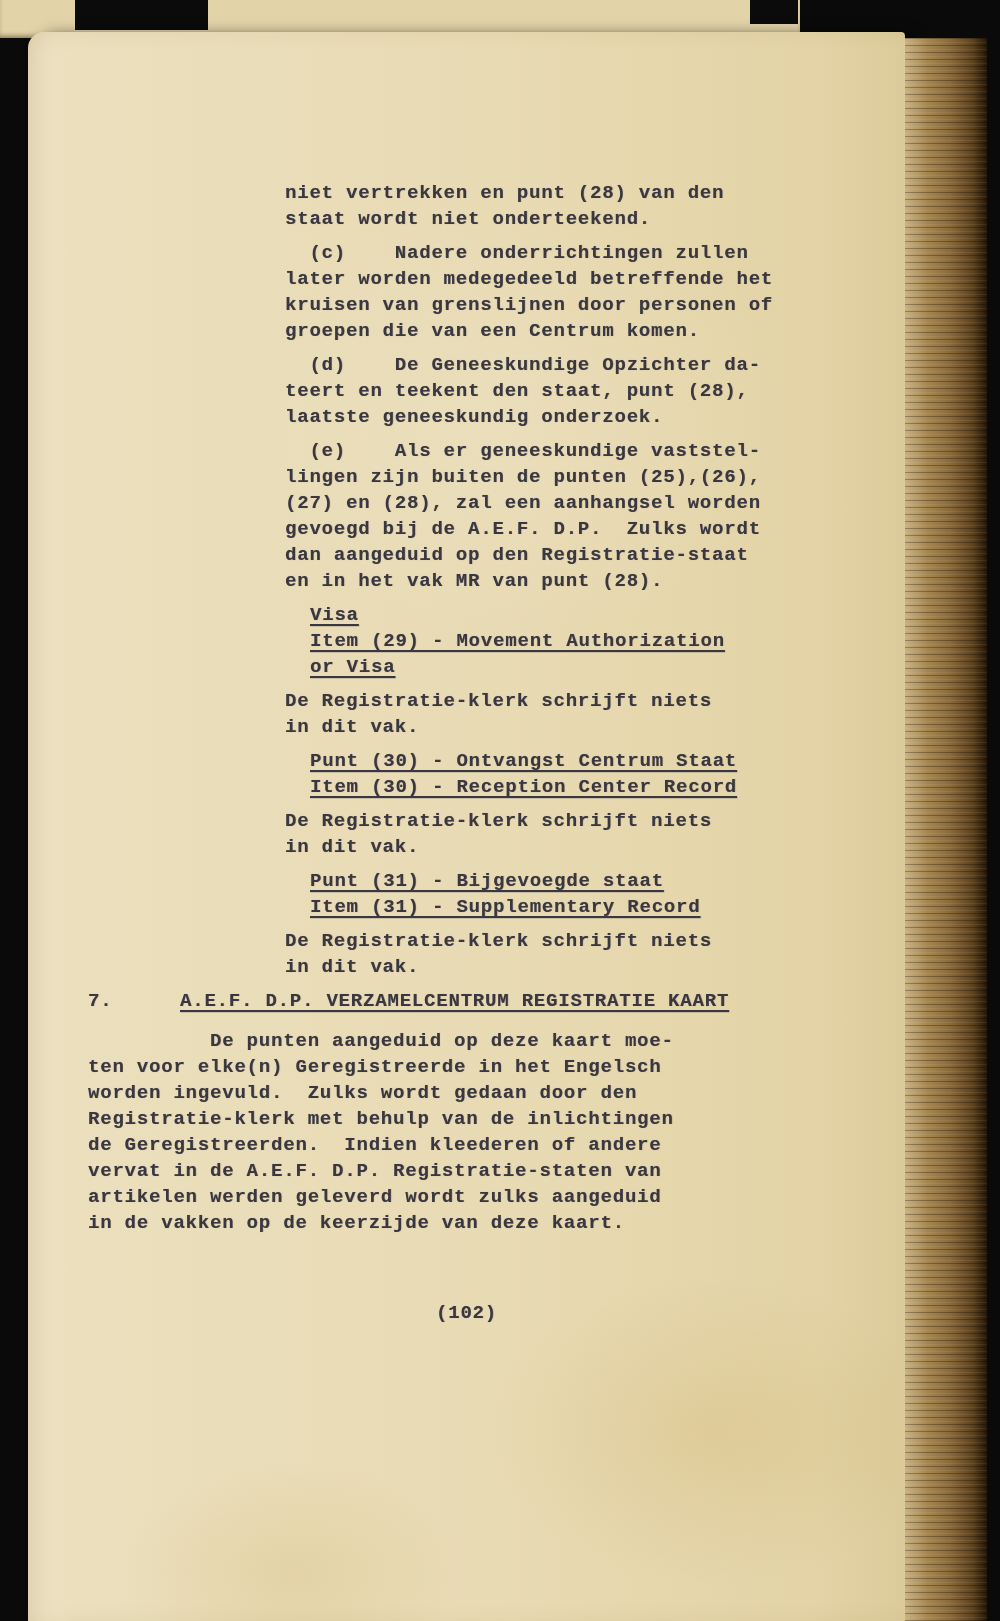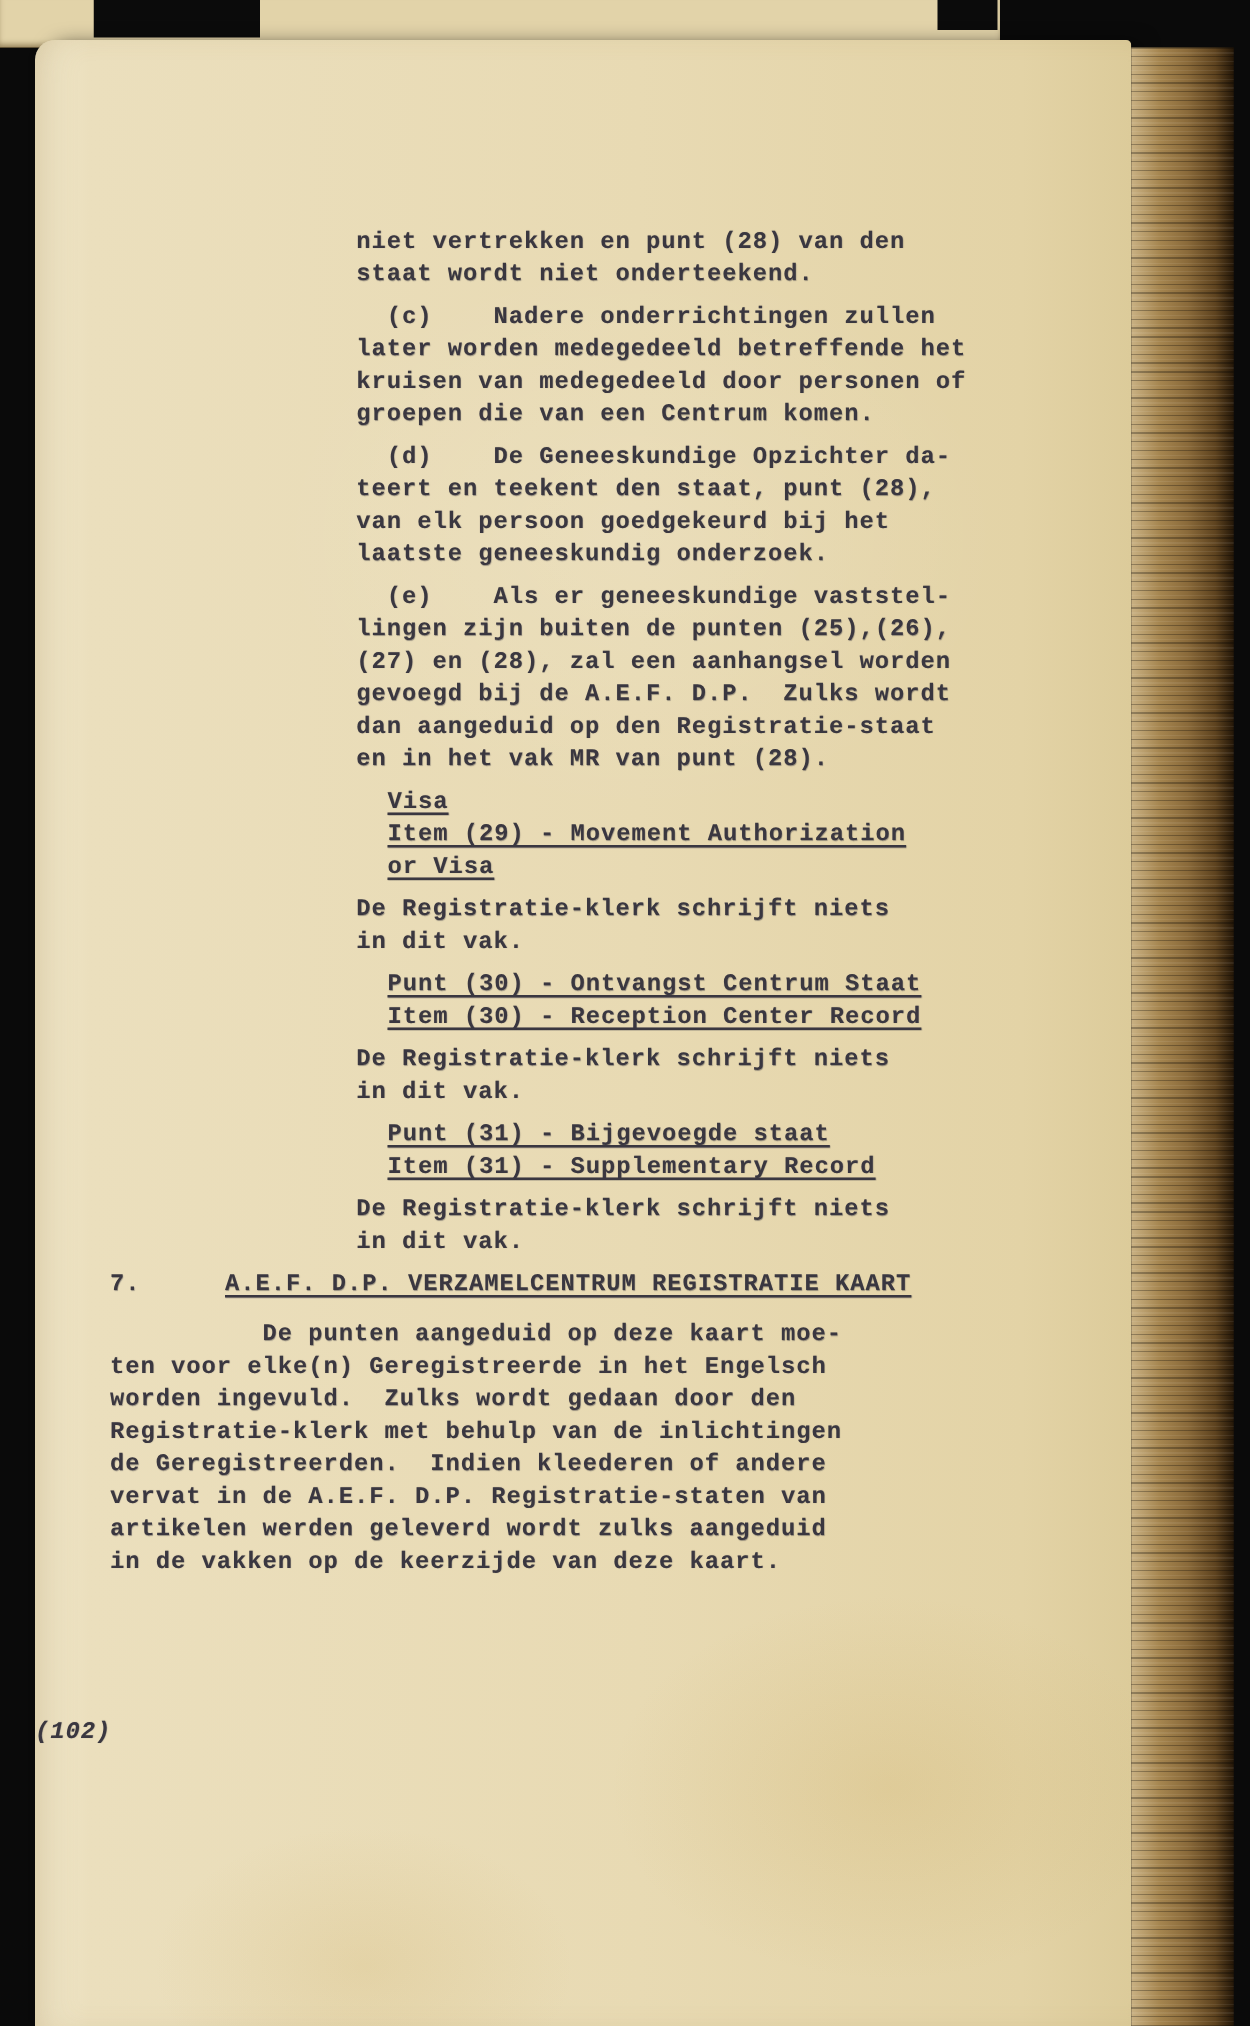--- a/index.html
+++ b/index.html
@@ -87,50 +87,49 @@
   }
   .sec-num { flex: 0 0 92px; width: 92px; }
   .line { white-space: pre; }
   .u {
     text-decoration: underline;
     text-decoration-thickness: 2px;
     text-underline-offset: 4px;
   }
   .page-number {
     position: absolute;
-    top: 1340px;
+    top: 1268px;
     left: 0;
     width: 100%;
-    font-style: italic;
+    text-align: center;
   }
 </style>
 </head>
 <body>
 
 <div id="scan">
   <div class="top-strip"></div>
   <div class="top-notch-1"></div>
   <div class="top-notch-2"></div>
 
   <div class="page">
     <div class="content">
         <div class="block body-para">
           <div class="line">niet vertrekken en punt (28) van den</div>
           <div class="line">staat wordt niet onderteekend.</div>
         </div>
         <div class="block body-para">
           <div class="line">  (c)    Nadere onderrichtingen zullen</div>
           <div class="line">later worden medegedeeld betreffende het</div>
-          <div class="line">kruisen van medegedeeld door personen of</div>
+          <div class="line">kruisen van grenslijnen door personen of</div>
           <div class="line">groepen die van een Centrum komen.</div>
         </div>
         <div class="block body-para">
           <div class="line">  (d)    De Geneeskundige Opzichter da-</div>
           <div class="line">teert en teekent den staat, punt (28),</div>
-          <div class="line">van elk persoon goedgekeurd bij het</div>
           <div class="line">laatste geneeskundig onderzoek.</div>
         </div>
         <div class="block body-para">
           <div class="line">  (e)    Als er geneeskundige vaststel-</div>
           <div class="line">lingen zijn buiten de punten (25),(26),</div>
           <div class="line">(27) en (28), zal een aanhangsel worden</div>
           <div class="line">gevoegd bij de A.E.F. D.P.  Zulks wordt</div>
           <div class="line">dan aangeduid op den Registratie-staat</div>
           <div class="line">en in het vak MR van punt (28).</div>
         </div>

